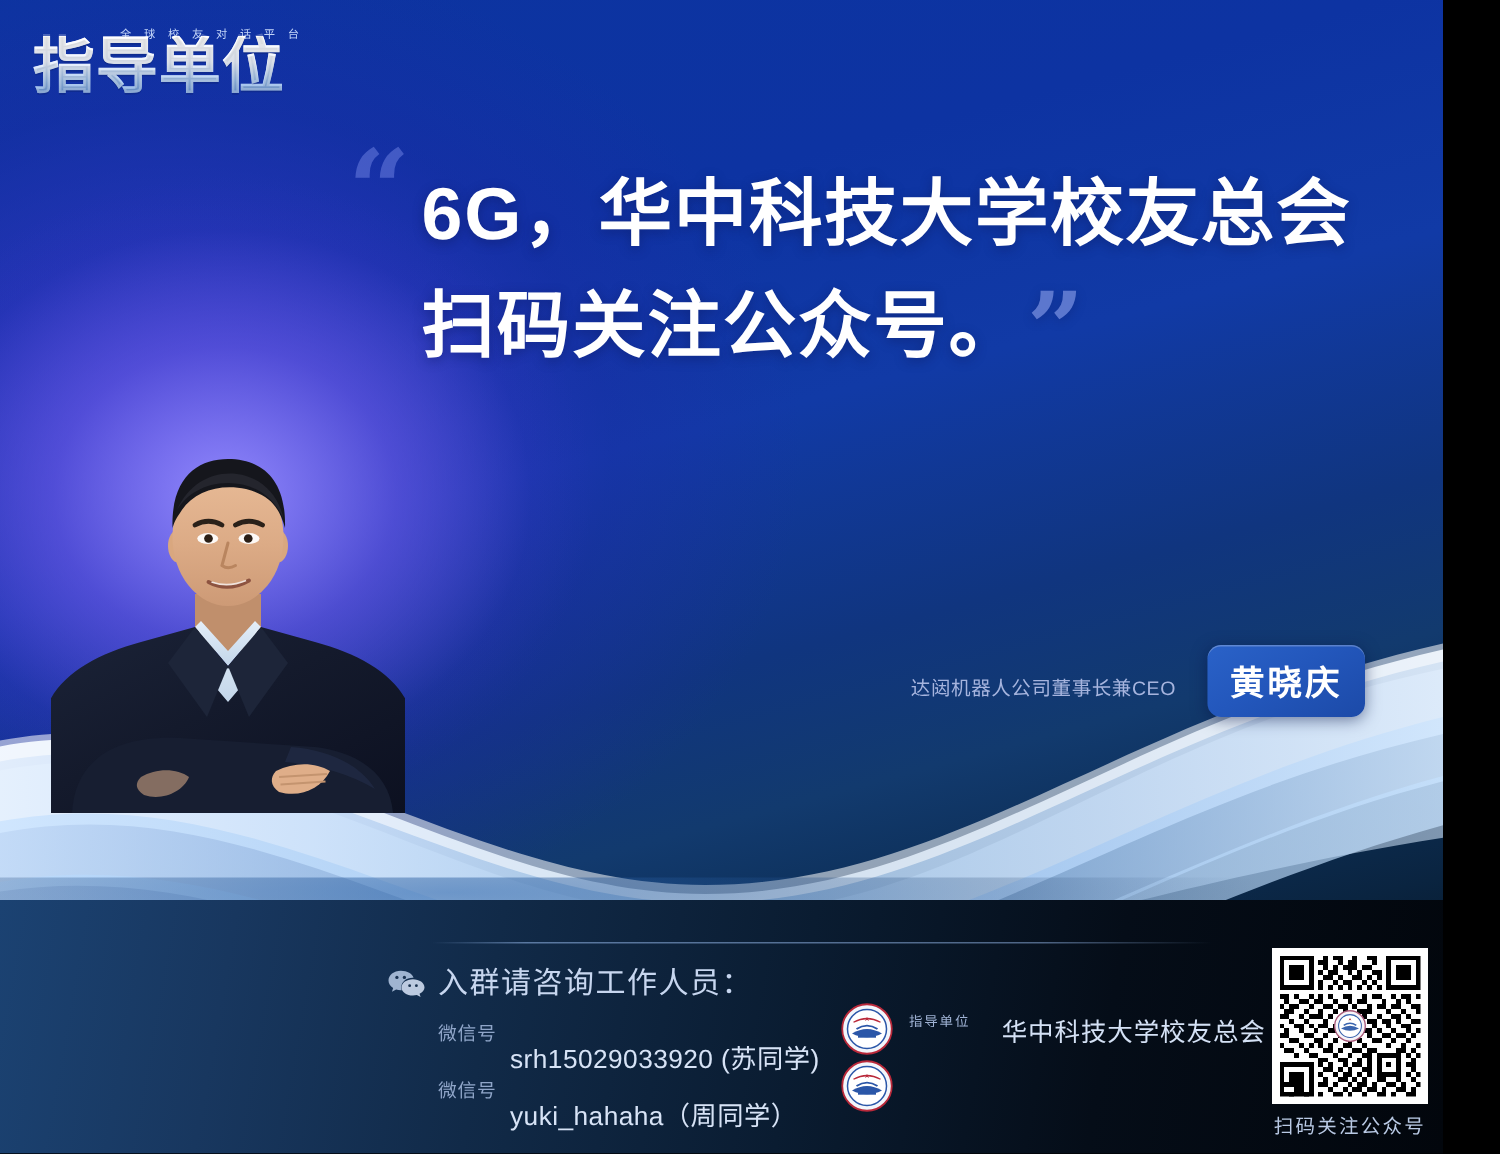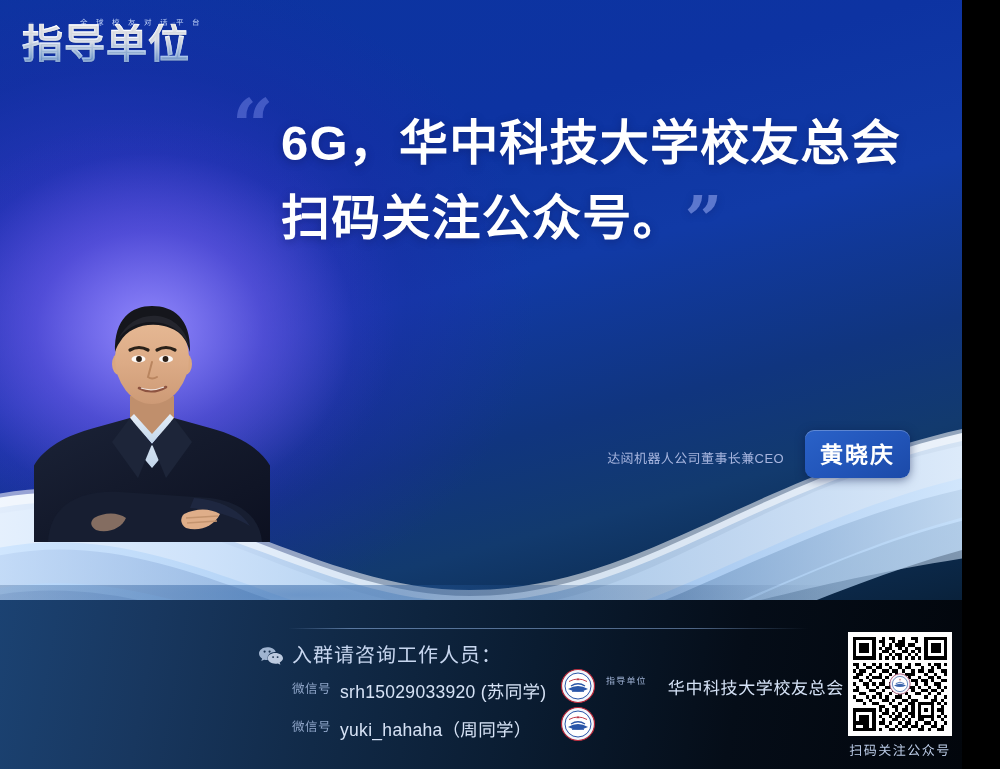--- a/index.html
+++ b/index.html
@@ -115,21 +115,21 @@
   .contact-head{
     position:absolute; left:292px; top:639px;
     font-size:20px; color:#c7d6ef; letter-spacing:1px; white-space:nowrap;
   }
   .contact-row{
     position:absolute; left:292px; display:flex; align-items:flex-start; gap:9px; white-space:nowrap;
   }
   .contact-row.r1{ top:678px; }
   .contact-row.r2{ top:716px; }
   .contact-label{ font-size:12.5px; color:#8fa5c8; letter-spacing:.5px; }
-  .contact-value{ font-size:17.5px; color:#d7e3f6; letter-spacing:.3px; }
+  .contact-value{ font-size:17.5px; color:#d7e3f6; letter-spacing:.3px;margin-top:14px; }
 
   
   .org{ position:absolute; left:560px; display:flex; align-items:center; gap:8px; }
   .org.o1{ top:668px; }
   .org.o2{ top:706px; }
   .org-emblem{ width:36px; height:36px; flex:0 0 36px; }
   .org-text{ display:flex; gap:1px;text-align:center; }
   .org-kind{ font-size:9px; color:#9fb2d4; letter-spacing:1.2px; margin-left:2px; }
   .org-name{ font-size:17px; color:#d4e1f5; letter-spacing:.6px; white-space:nowrap;margin-left:20px; }
 

